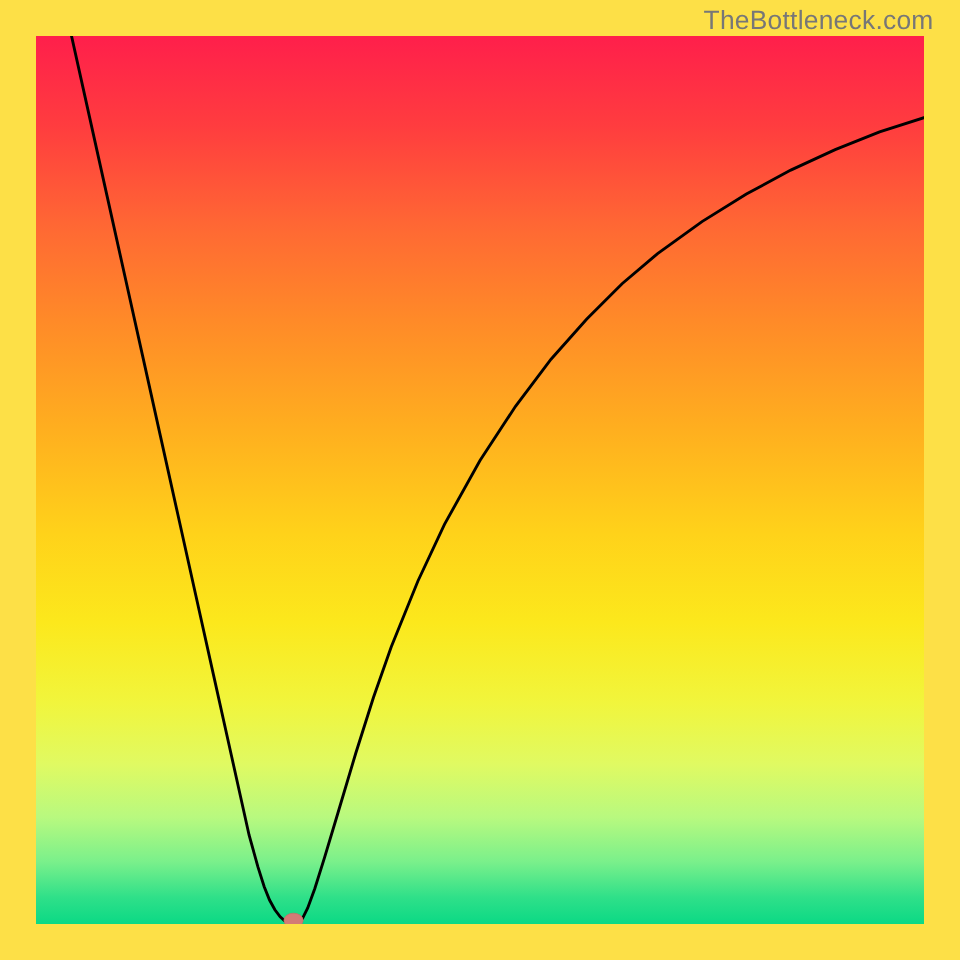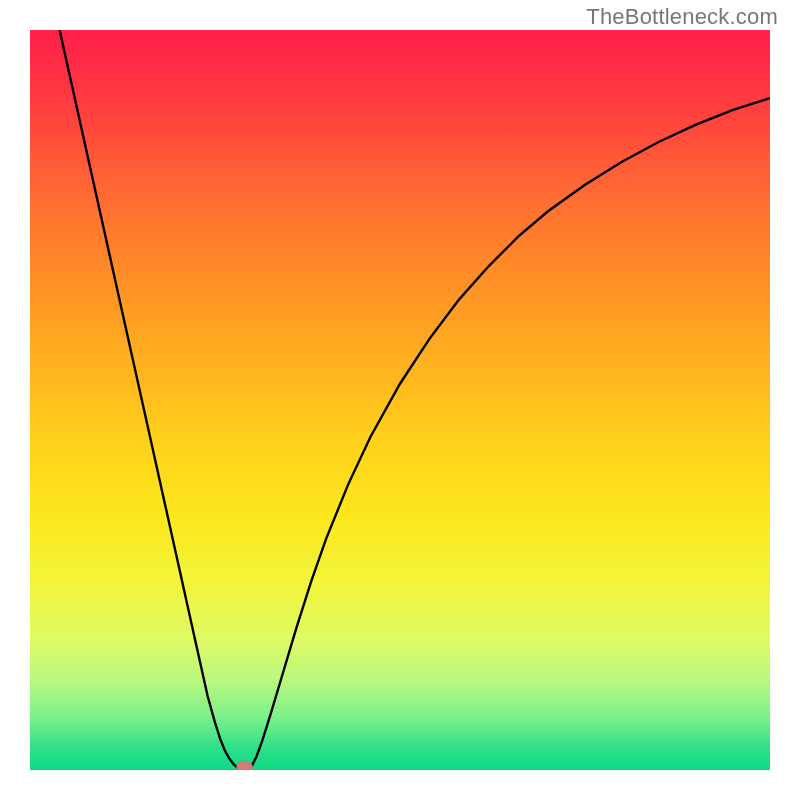--- a/index.html
+++ b/index.html
@@ -7,21 +7,21 @@
     padding: 0;
     width: 800px;
     height: 800px;
     overflow: hidden;
     background: #000;
     font-family: Arial, Helvetica, sans-serif;
   }
   .outer-frame {
     width: 800px;
     height: 800px;
-    background: #ffffff;
+    background: #fde047;
     position: relative;
     text-align: center;
   }
   .plot-area {
     position: absolute;
     left: 30px;
     top: 30px;
     width: 740px;
     height: 740px;
     background: linear-gradient(to bottom,

